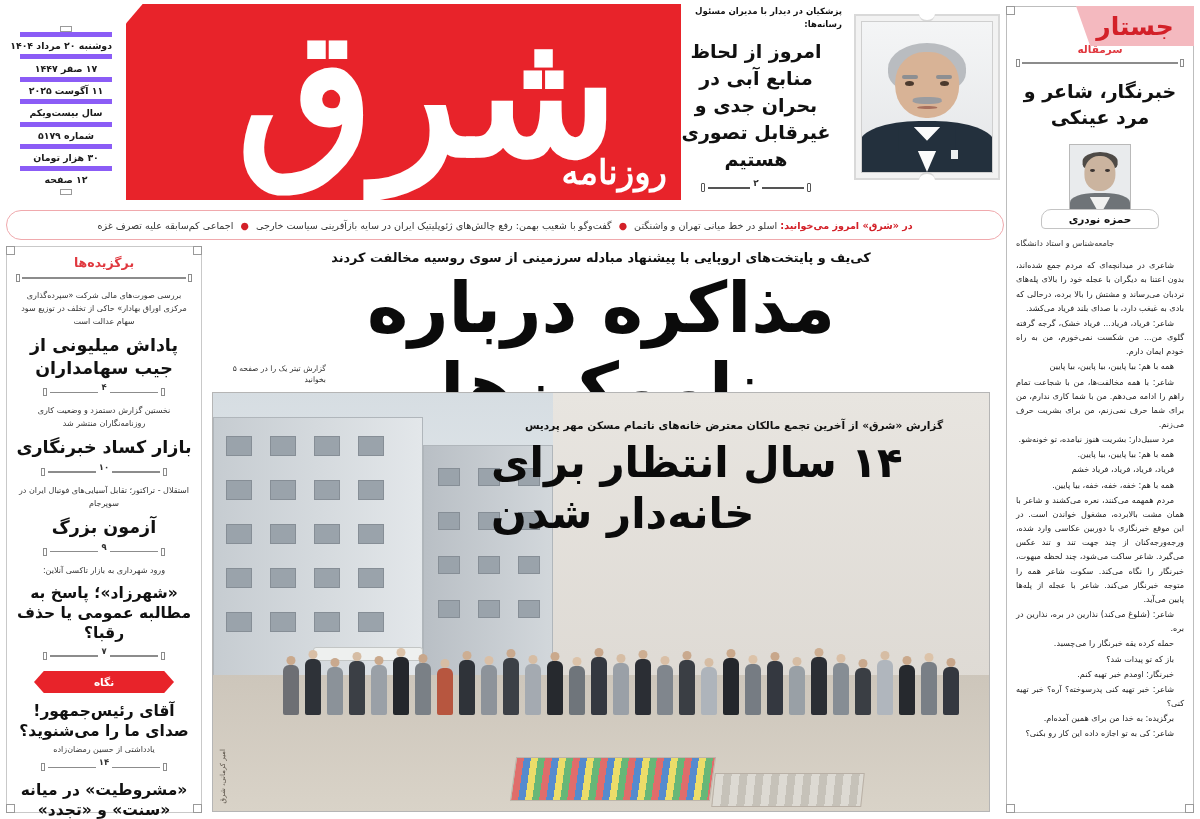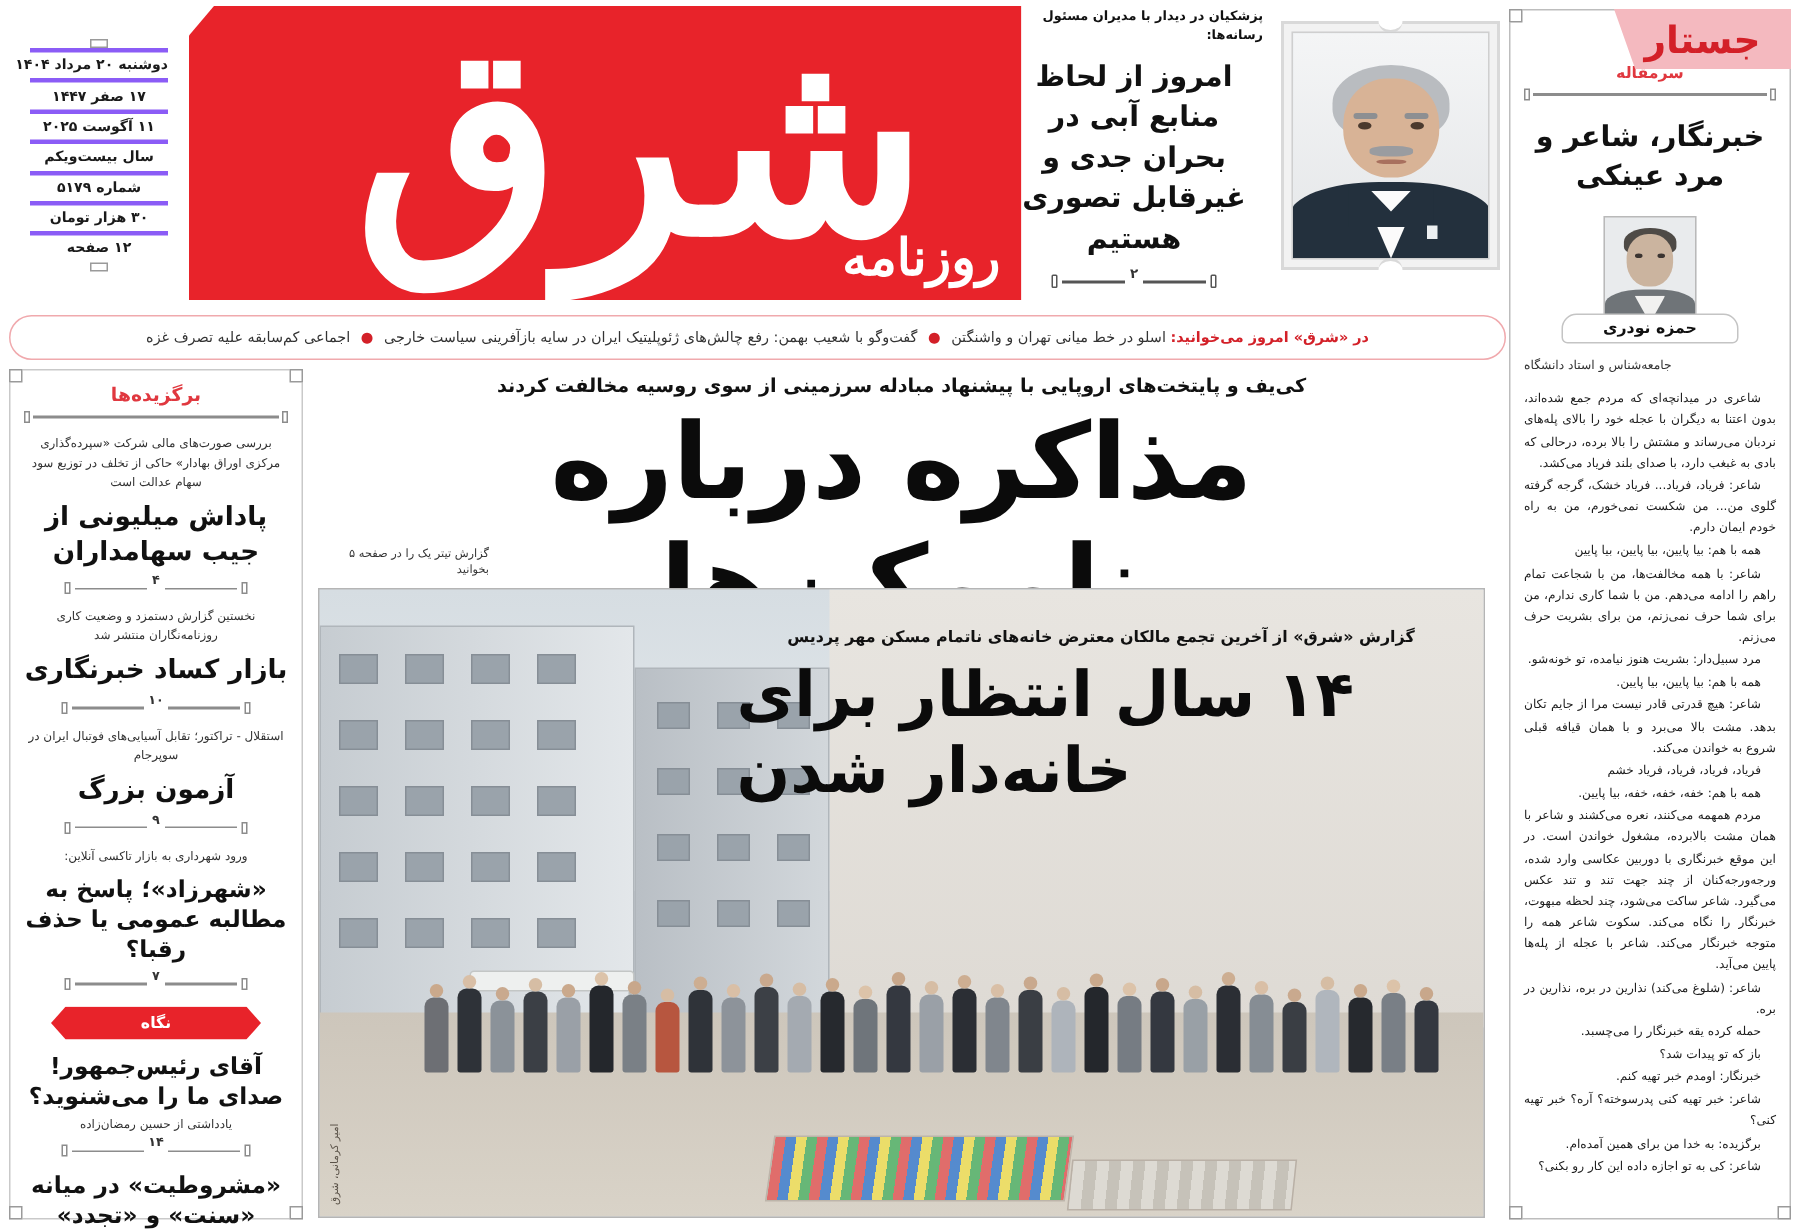--- a/index.html
+++ b/index.html
@@ -71,21 +71,21 @@
   .mast-word {
     position:absolute; right:14px; bottom:8px; color:#fff; font-size:34px; font-weight:bold;
     font-family:"DejaVu Serif","Liberation Serif",serif;
   }
 
   
   .datebox { position:absolute; left:20px; top:26px; width:92px; }
   .datebox .cap-top, .datebox .cap-bot { display:flex; justify-content:center; }
   .datebox .cap-top .cl, .datebox .cap-bot .cl { width:12px; height:6px; border:1px solid #9a9a9a; }
   .datebox .row {
-    border-top:3px solid #8b5cf6; font-size:9.4px; color:#1a1a1a; text-align:center;
+    border-top:5px solid #8b5cf6; font-size:9.4px; color:#1a1a1a; text-align:center;
     padding:3.2px 0; font-weight:bold; white-space:nowrap;
   }
   .datebox .row:last-child { border-bottom:1px solid #d6d6d6; }
 
   
   .teaser {
     position:absolute; left:6px; top:210px; width:998px; height:30px;
     border:1px solid #f0a9ad; border-radius:16px; display:flex; align-items:center;
     justify-content:center; padding:0 14px; overflow:hidden; background:#fff;
   }
@@ -561,21 +561,20 @@
     <div class="author-name">حمزه نودری</div>
     <div class="author-role">جامعه‌شناس و استاد دانشگاه</div>
 
     <div class="cr-body">
       <p>شاعری در میدانچه‌ای که مردم جمع شده‌اند، بدون اعتنا به دیگران با عجله خود را بالای پله‌های نردبان می‌رساند و مشتش را بالا برده، درحالی که بادی به غبغب دارد، با صدای بلند فریاد می‌کشد.</p>
       <p>شاعر: فریاد، فریاد... فریاد خشک، گرجه گرفته گلوی من... من شکست نمی‌خورم، من به راه خودم ایمان دارم.</p>
       <p>همه با هم: بیا پایین، بیا پایین، بیا پایین</p>
       <p>شاعر: با همه مخالفت‌ها، من با شجاعت تمام راهم را ادامه می‌دهم. من با شما کاری ندارم، من برای شما حرف نمی‌زنم، من برای بشریت حرف می‌زنم.</p>
       <p>مرد سبیل‌دار: بشریت هنوز نیامده، تو خونه‌شو.</p>
       <p>همه با هم: بیا پایین، بیا پایین.</p>
-      <p>شاعر: هیچ قدرتی قادر نیست مرا از جایم تکان بدهد. مشت بالا می‌برد و با همان قیافه قبلی شروع به خواندن می‌کند.</p>
       <p>فریاد، فریاد، فریاد، فریاد خشم</p>
       <p>همه با هم: خفه، خفه، خفه، بیا پایین.</p>
       <p>مردم همهمه می‌کنند، نعره می‌کشند و شاعر با همان مشت بالابرده، مشغول خواندن است. در این موقع خبرنگاری با دوربین عکاسی وارد شده، ورجه‌ورجه‌کنان از چند جهت تند و تند عکس می‌گیرد. شاعر ساکت می‌شود، چند لحظه مبهوت، خبرنگار را نگاه می‌کند. سکوت شاعر همه را متوجه خبرنگار می‌کند. شاعر با عجله از پله‌ها پایین می‌آید.</p>
       <p>شاعر: (شلوغ می‌کند) نذارین در بره، نذارین در بره.</p>
       <p>حمله کرده یقه خبرنگار را می‌چسبد.</p>
       <p>باز که تو پیدات شد؟</p>
       <p>خبرنگار: اومدم خبر تهیه کنم.</p>
       <p>شاعر: خبر تهیه کنی پدرسوخته؟ آره؟ خبر تهیه کنی؟</p>
       <p>برگزیده: به خدا من برای همین آمده‌ام.</p>
       <p>شاعر: کی به تو اجازه داده این کار رو بکنی؟</p>

